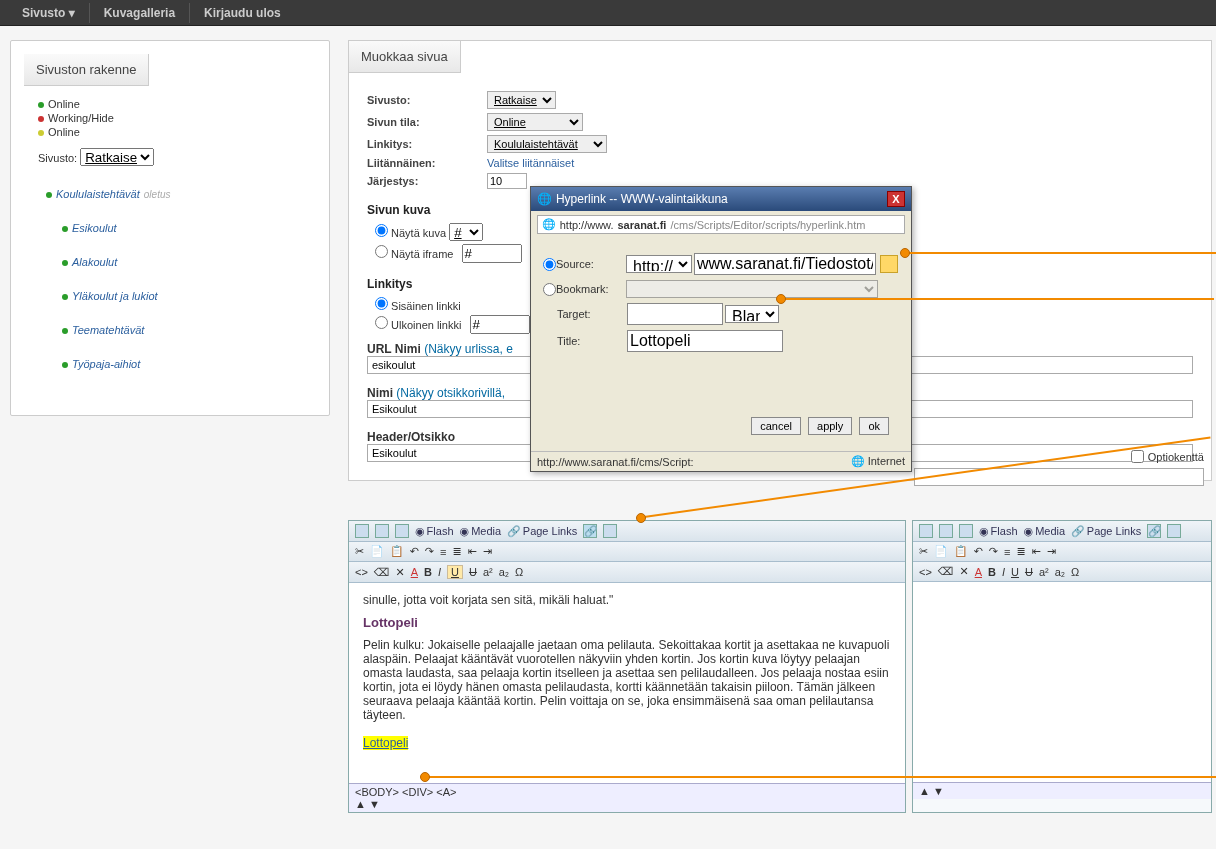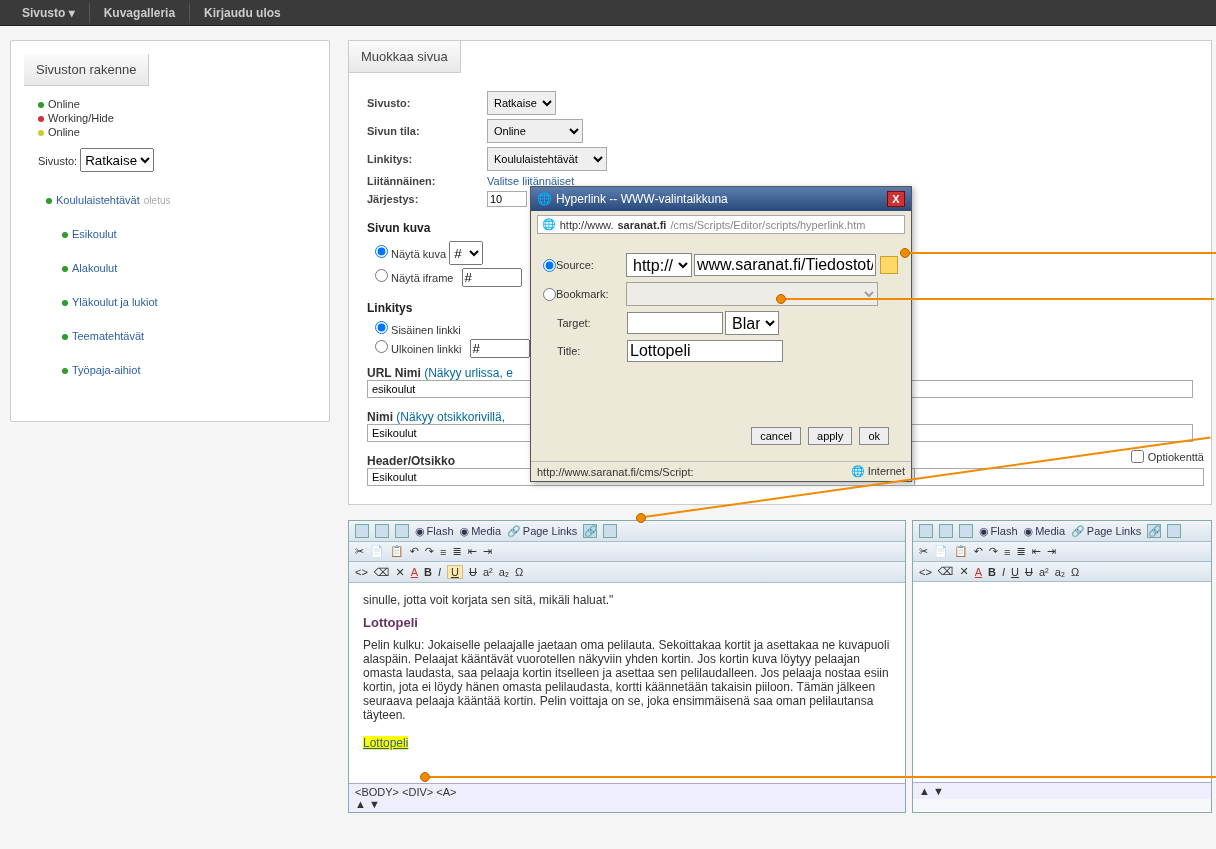--- a/index.html
+++ b/index.html
@@ -12,21 +12,21 @@
 
 
 .leftpanel { position: absolute; left: 10px; top: 40px; width: 320px; background: #fff; border: 1px solid #ccc; border-radius: 2px; padding: 13px; }
 .leftpanel .tabhdr { background: linear-gradient(#fafafa,#e8e8e8); border-bottom: 1px solid #ccc; padding: 8px 12px; font-size: 13px; color: #444; display: inline-block; border-right:1px solid #ccc;}
 .leftpanel .body { padding: 10px 14px; }
 .status-line { margin: 2px 0; }
 .dot { display:inline-block; width:6px; height:6px; border-radius:50%; margin-right:4px; }
 .green { background:#2a9d2a; } .red { background:#c33; } .yellow { background:#cc3; }
 .sivusto-row { margin-top:10px; }
 .tree { margin-top:14px; }
-.tree .node { margin: 22px 0; padding-left: 8px;}
+.tree .node { margin: 22px 0; padding-left: 8px; font-style: italic;}
 .tree .node.child { padding-left: 24px; }
 .tree .node a { color: #2b5f9e; text-decoration: none; }
 .oletus { color:#aaa; font-size:10px; margin-left:4px;}
 
 
 .mainpanel { position:absolute; left:348px; top:40px; right:4px; background:#fff; border:1px solid #ccc; }
 .mainpanel .tabhdr { background: linear-gradient(#fafafa,#e8e8e8); border-bottom: 1px solid #ccc; padding: 8px 12px; font-size: 13px; color: #444; display:inline-block; border-right:1px solid #ccc;}
 .mainpanel .formbody { padding: 14px 18px; }
 
 .formrow { display:flex; align-items:center; margin: 4px 0; font-size: 11px; }
@@ -69,21 +69,21 @@
 .dlg-row input[type=text], .dlg-row select { font-size:16px; padding:1px 2px; border:1px solid #888; background:#fff;}
 .dlg-btns { text-align:right; padding: 60px 10px 8px;}
 .dlg-btns button { font-size:11px; padding:2px 8px; margin-left:4px; border:1px solid #888; background:#eee; cursor:pointer;}
 .dlg-status { background:#ece9d8; border-top:1px solid #bbb; padding:3px 6px; font-size:11px; display:flex; justify-content:space-between; align-items:center;}
 .browse-ico { width:18px; height:18px; background:#ffd867; border:1px solid #c9a22a; display:inline-block; cursor:pointer;}
 
 
 .anno { position:absolute; height:2px; background:#f28a00; z-index:50;}
 .anno-dot { position:absolute; width:10px; height:10px; background:#f28a00; border-radius:50%; border:1px solid #b86400; z-index:51;}
 
-select { height: 24px; }
+select { height: 18px; text-decoration: underline; }
 </style>
 </head>
 <body>
 
 <div class="topnav">
   <div class="item"><span>Sivusto</span> ▾</div>
   <div class="sep"></div>
   <div class="item">Kuvagalleria</div>
   <div class="sep"></div>
   <div class="item">Kirjaudu ulos</div>

